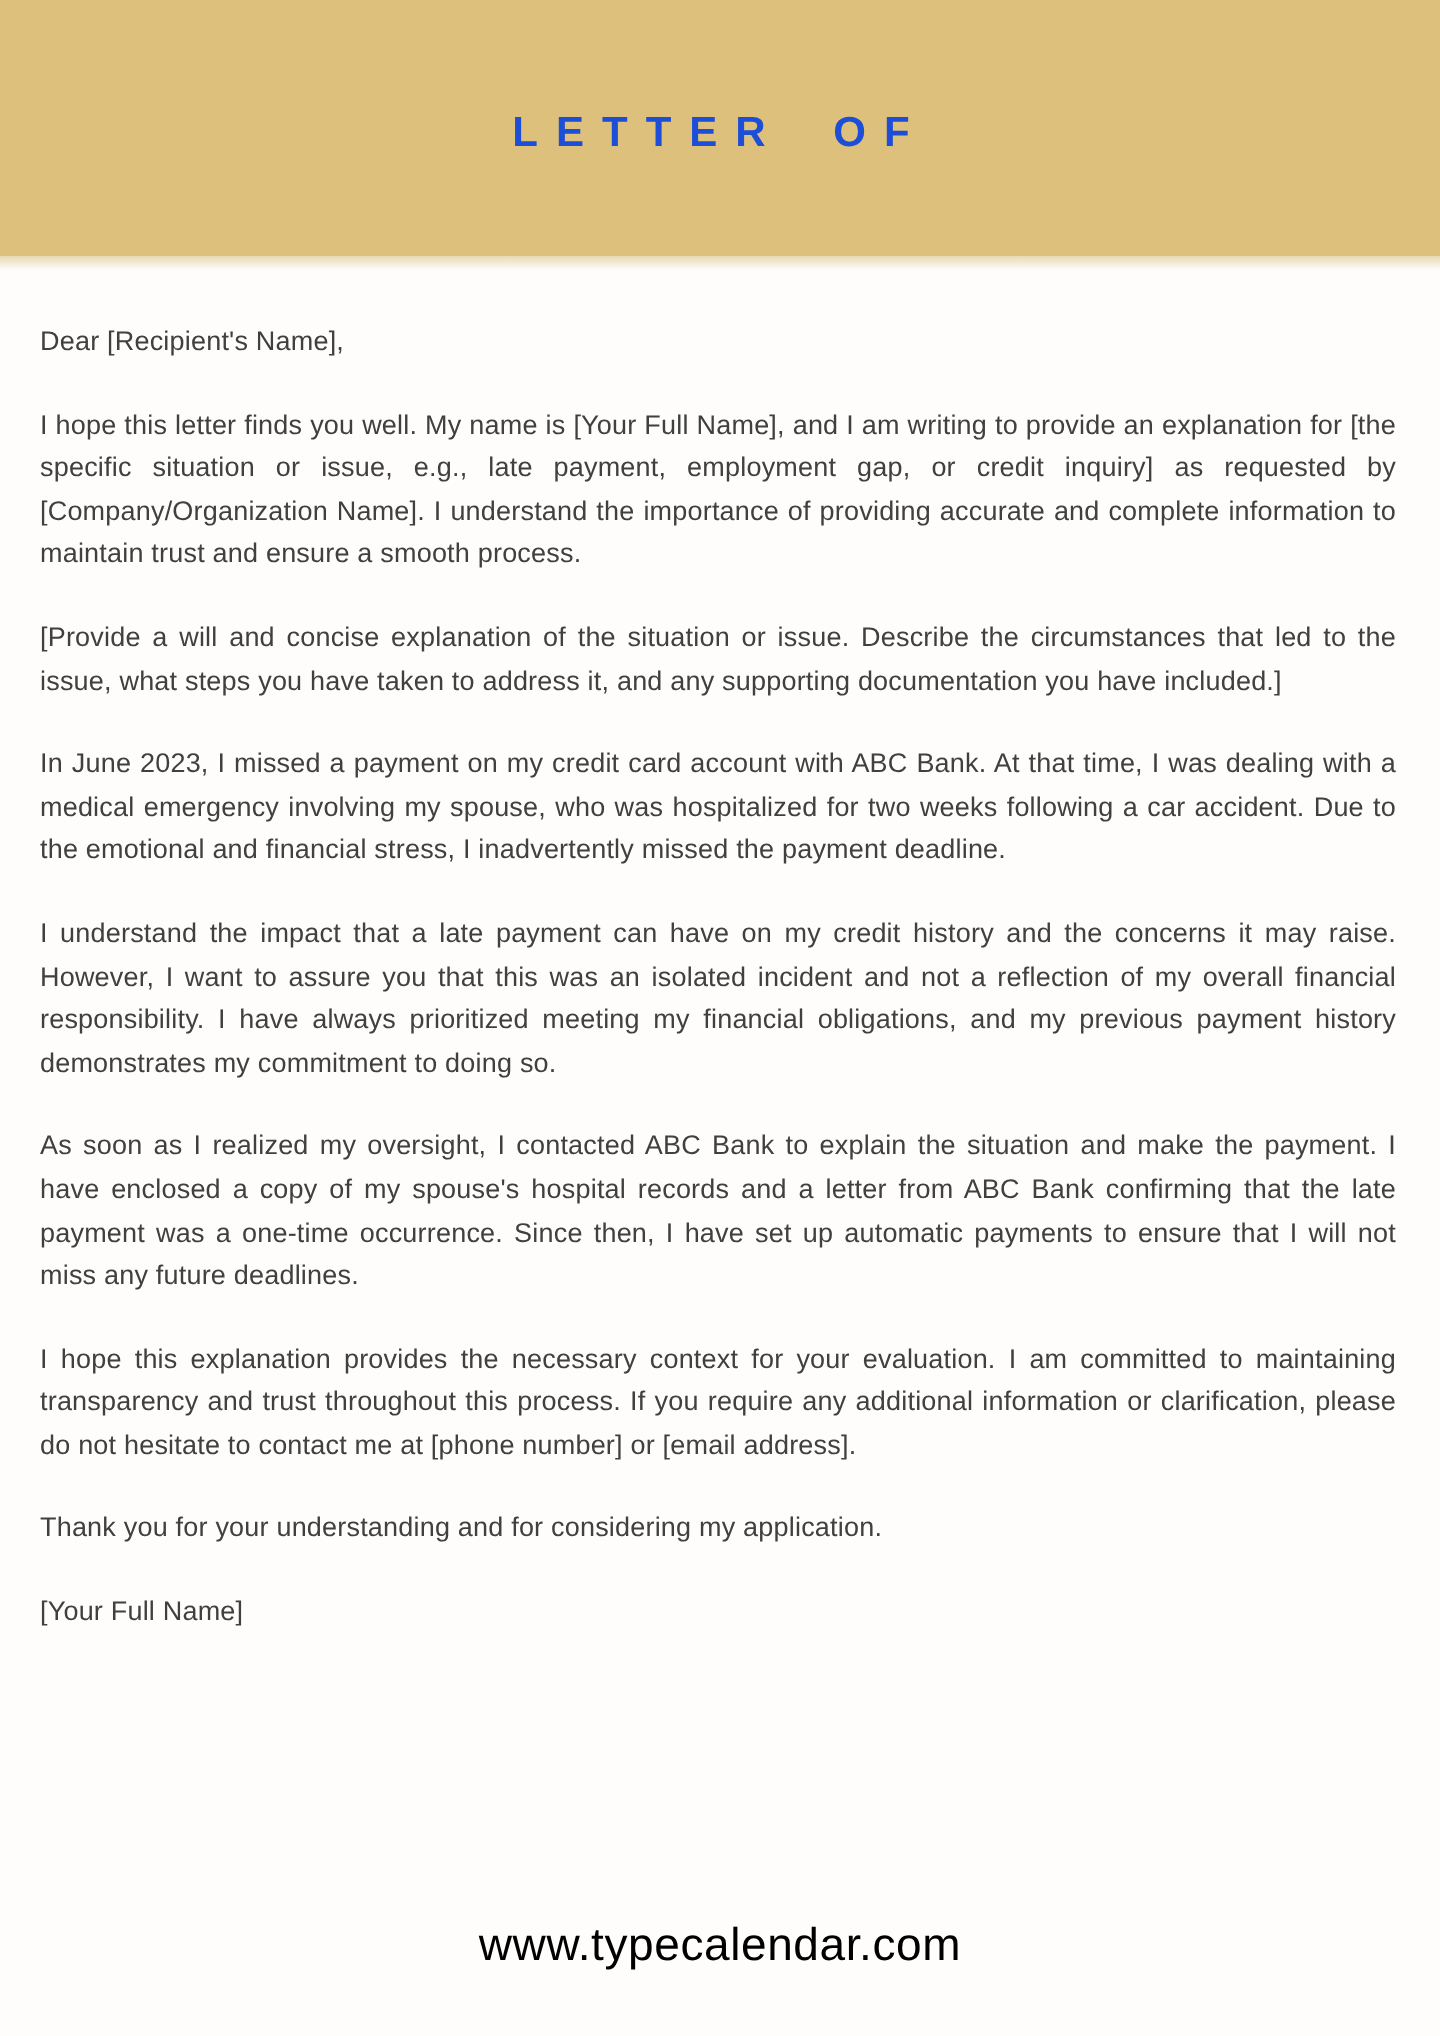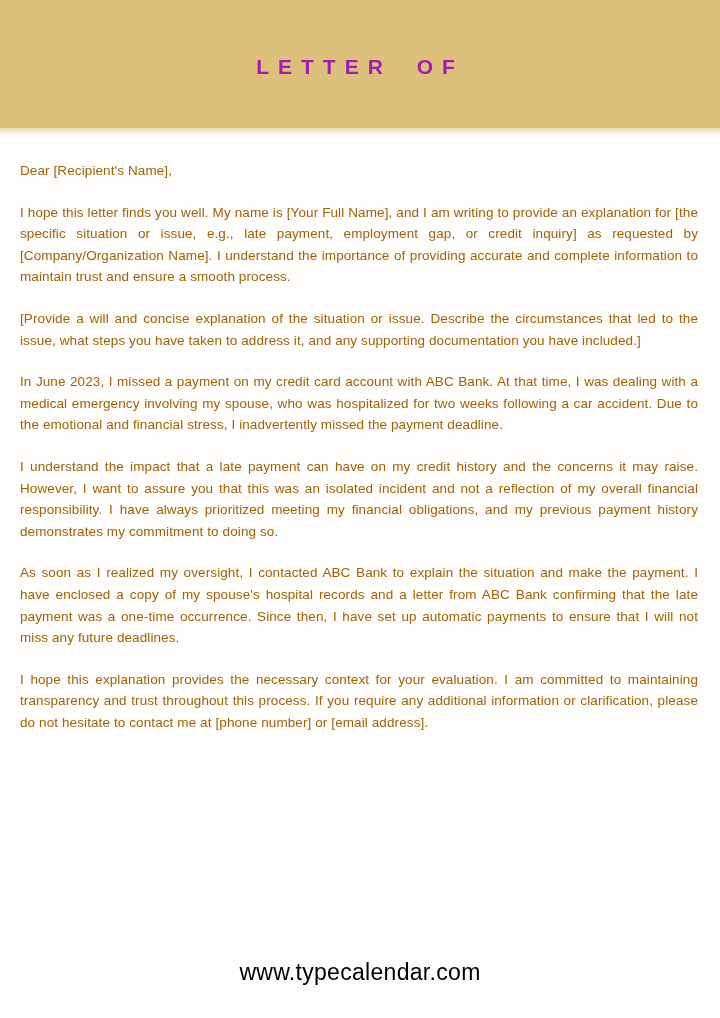--- a/index.html
+++ b/index.html
@@ -57,32 +57,34 @@
     line-height: 28px;
     letter-spacing: 0.3px;
   }
 </style>
 </head>
 <body>
 
 <div class="page">
 
   <div class="header-band" style="background-color: rgb(220, 192, 124);">
-    <h1 style="margin: 4px; font-weight: bold; color: #a21caf;">
+    <h1 style="margin: 4px; font-weight: bold; color: #1d4ed8;">
       <span class="title-line">LETTER OF</span>
     </h1>
   </div>
 
-  <div class="letter" style="color: #a16207;">
+  <div class="letter" style="color: #404040;">
     <p>Dear [Recipient's Name],</p>
     <p class="justify">I hope this letter finds you well. My name is [Your Full Name], and I am writing to provide an explanation for [the specific situation or issue, e.g., late payment, employment gap, or credit inquiry] as requested by [Company/Organization Name]. I understand the importance of providing accurate and complete information to maintain trust and ensure a smooth process.</p>
     <p class="justify">[Provide a will and concise explanation of the situation or issue. Describe the circumstances that led to the issue, what steps you have taken to address it, and any supporting documentation you have included.]</p>
     <p class="justify">In June 2023, I missed a payment on my credit card account with ABC Bank. At that time, I was dealing with a medical emergency involving my spouse, who was hospitalized for two weeks following a car accident. Due to the emotional and financial stress, I inadvertently missed the payment deadline.</p>
     <p class="justify">I understand the impact that a late payment can have on my credit history and the concerns it may raise. However, I want to assure you that this was an isolated incident and not a reflection of my overall financial responsibility. I have always prioritized meeting my financial obligations, and my previous payment history demonstrates my commitment to doing so.</p>
     <p class="justify">As soon as I realized my oversight, I contacted ABC Bank to explain the situation and make the payment. I have enclosed a copy of my spouse's hospital records and a letter from ABC Bank confirming that the late payment was a one-time occurrence. Since then, I have set up automatic payments to ensure that I will not miss any future deadlines.</p>
     <p class="justify">I hope this explanation provides the necessary context for your evaluation. I am committed to maintaining transparency and trust throughout this process. If you require any additional information or clarification, please do not hesitate to contact me at [phone number] or [email address].</p>
+    <p>Thank you for your understanding and for considering my application.</p>
+    <p>[Your Full Name]</p>
   </div>
 
   <div class="footer">
     <span style="color: #000000;">www.typecalendar.com</span>
   </div>
 
 </div>
 
 </body></html>

